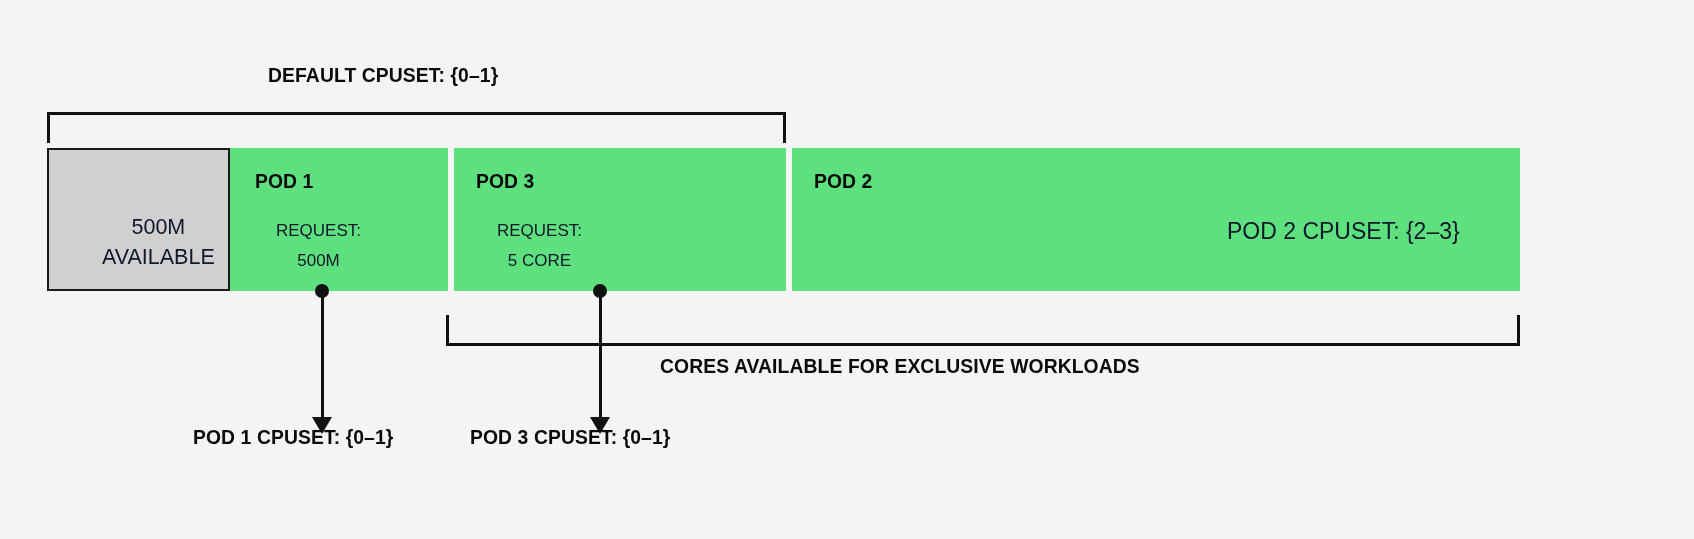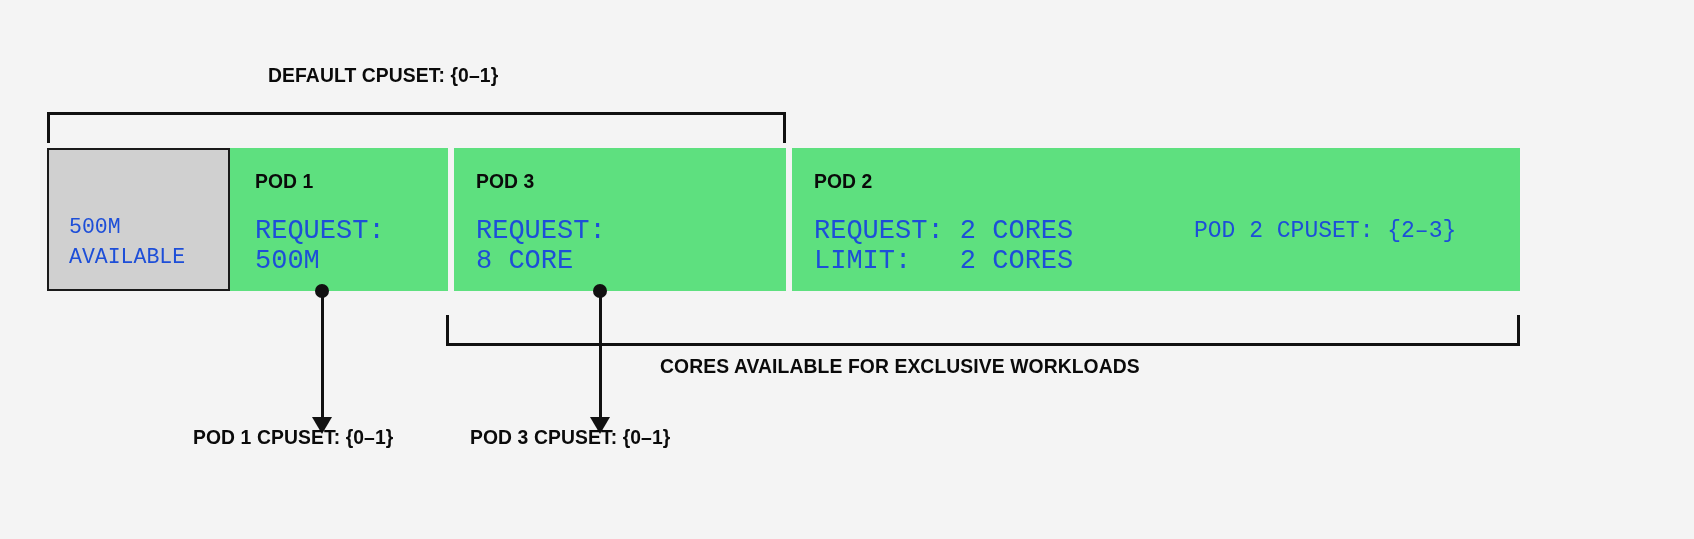--- a/index.html
+++ b/index.html
@@ -30,38 +30,40 @@
     font-weight: 700;
     color: #0a0a0a;
     letter-spacing: 0.1px;
     white-space: nowrap;
     transform: scaleX(0.92);
     transform-origin: left center;
   }
 
   
   .mono {
-    font-family: Liberation Mono, monospace;
-    color: #1d4ed8;
+    font-family: Liberation Sans, sans-serif;
+    color: #0f172a;
     white-space: pre;
+    margin-left: 33px;
   }
 
   
   #bar-row {
     position: absolute;
     left: 47px;
     top: 148px;
     width: 1473px;
     height: 143px;
   }
   .block {
     position: absolute;
     top: 0;
     height: 143px;
     box-sizing: border-box;
+    text-align: center;
   }
   #block-reserved {
     left: 0;
     width: 183px;
     background: #d0d0d0;
     border: 2px solid #1a1a1a;
   }
   .green {
     background: #5ee07f;
   }
@@ -79,23 +81,23 @@
 
   .block-title {
     position: absolute;
     left: 25px;
     top: 22px;
     font-size: 21px;
     line-height: 21px;
   }
   .block-body {
     position: absolute;
-    left: 25px;
+    left: 13px;
     top: 68px;
-    font-size: 27px;
+    font-size: 17px;
     line-height: 30px;
   }
   .pod2-cpuset {
     position: absolute;
     left: 405px;
     top: 68px;
     font-size: 23px;
     line-height: 30px;
   }
 
@@ -248,27 +250,26 @@
     </div>
 
     <div class="block green" id="block-pod1">
       <div class="hd block-title">POD 1</div>
       <div class="mono block-body"><span>REQUEST:</span><br><span>500M</span></div>
     </div>
 
     <div class="block green" id="block-pod3">
       <div class="divider-white" style="left:0"></div>
       <div class="hd block-title">POD 3</div>
-      <div class="mono block-body"><span>REQUEST:</span><br><span>8 CORE</span></div>
+      <div class="mono block-body"><span>REQUEST:</span><br><span>5 CORE</span></div>
     </div>
 
     <div class="block green" id="block-pod2">
       <div class="divider-white" style="left:0"></div>
       <div class="hd block-title">POD 2</div>
-      <div class="mono block-body"><span>REQUEST: 2 CORES</span><br><span>LIMIT:   2 CORES</span></div>
       <div class="mono pod2-cpuset">POD 2 CPUSET: {2–3}</div>
     </div>
 
   </div>
 
   <div id="bottom-bracket">
     <div class="hbar"></div>
     <div class="stub-l"></div>
     <div class="stub-r"></div>
   </div>

